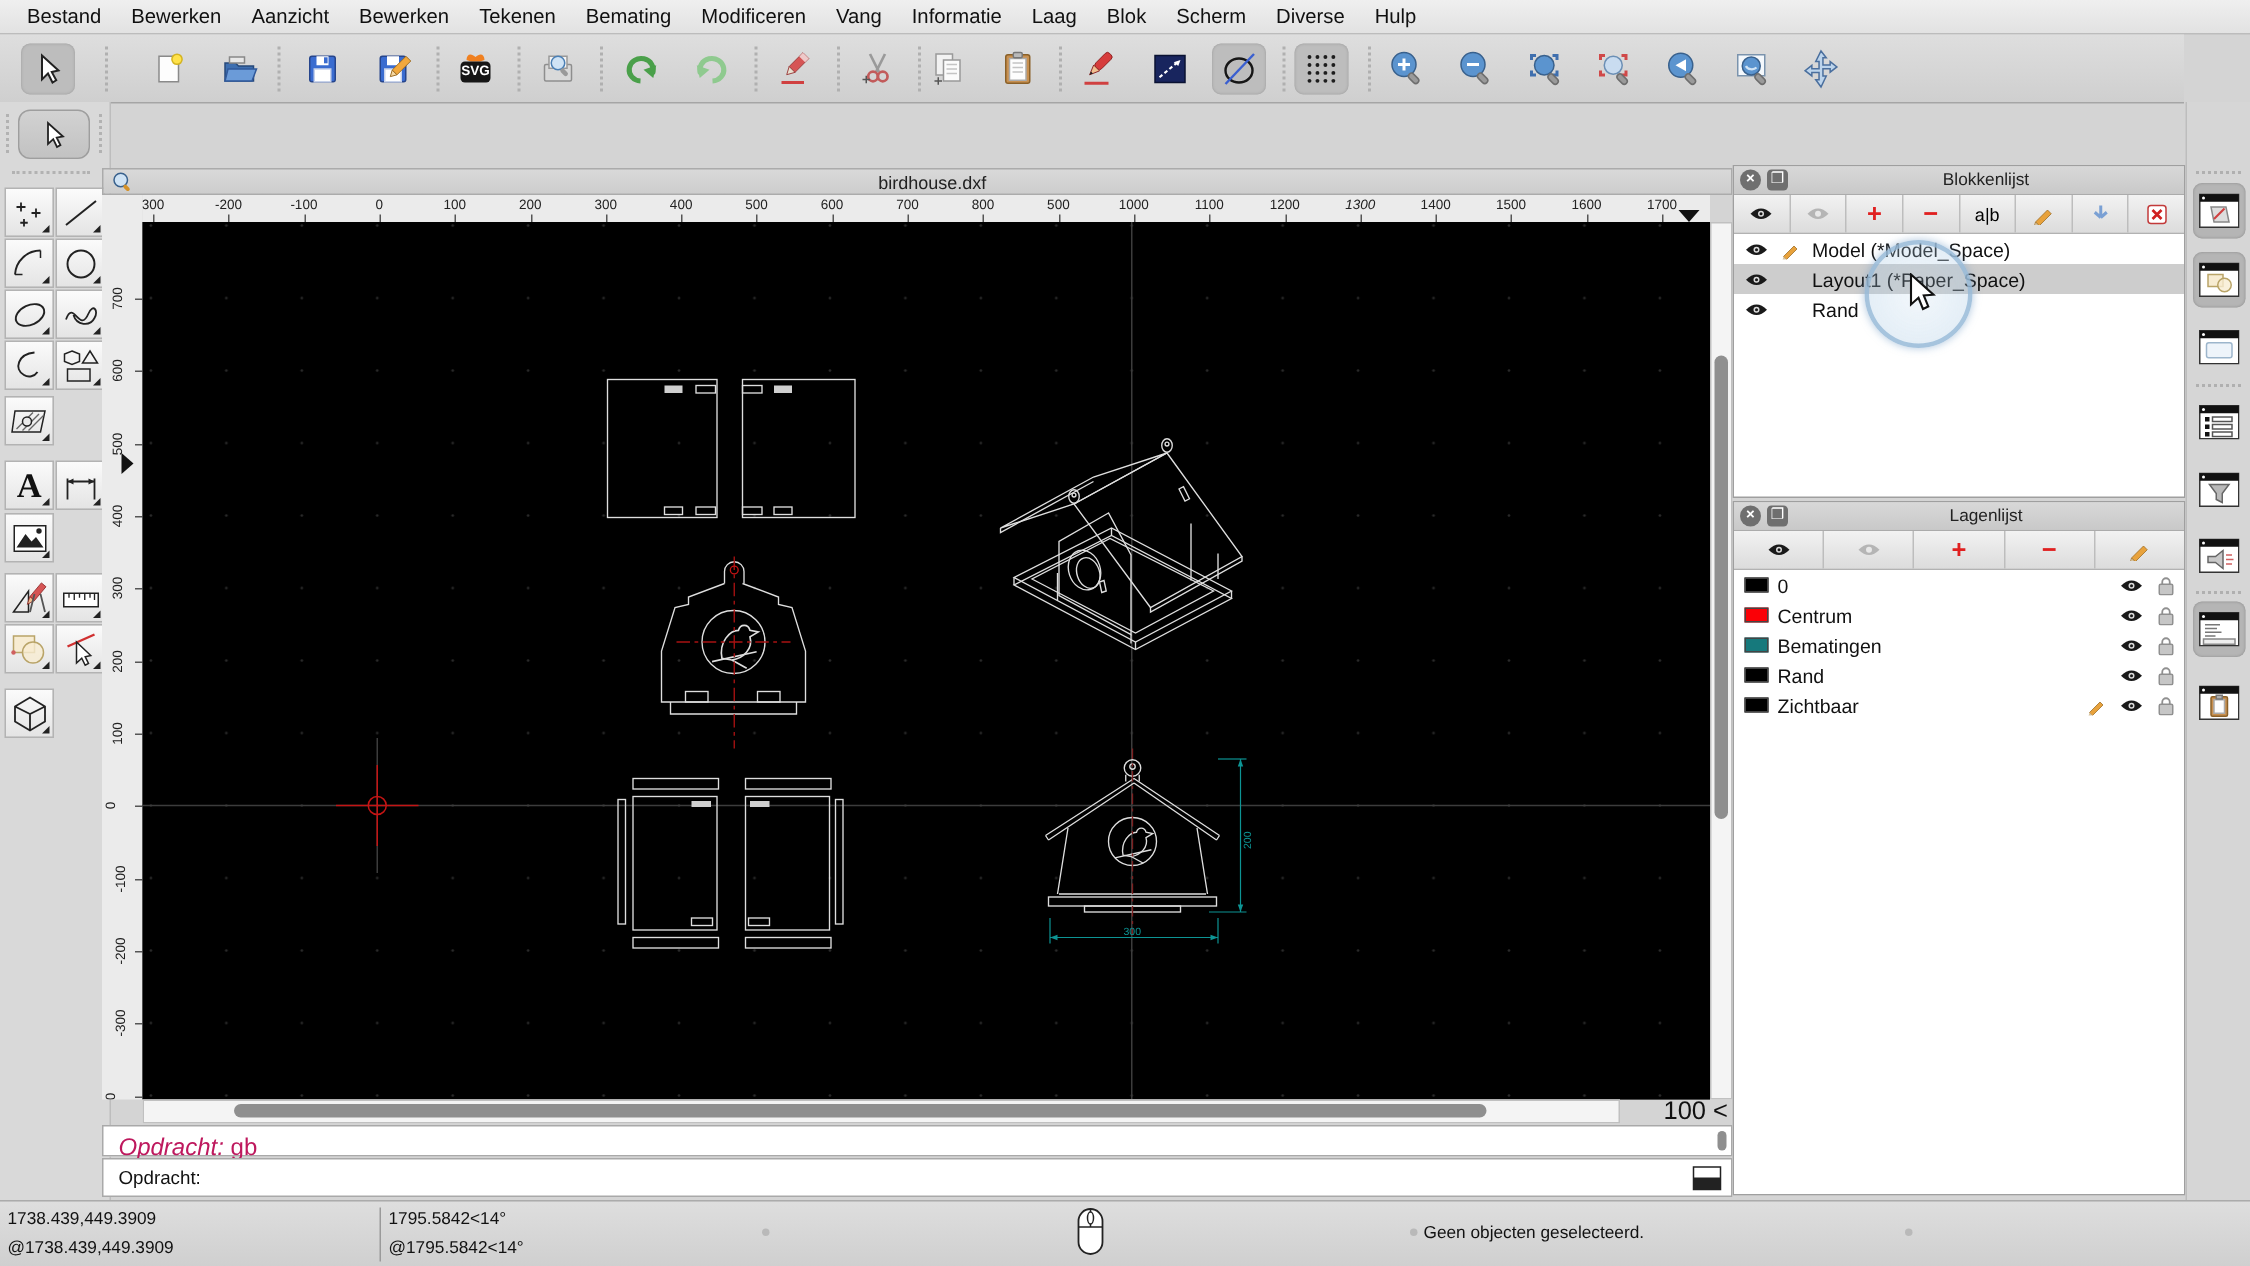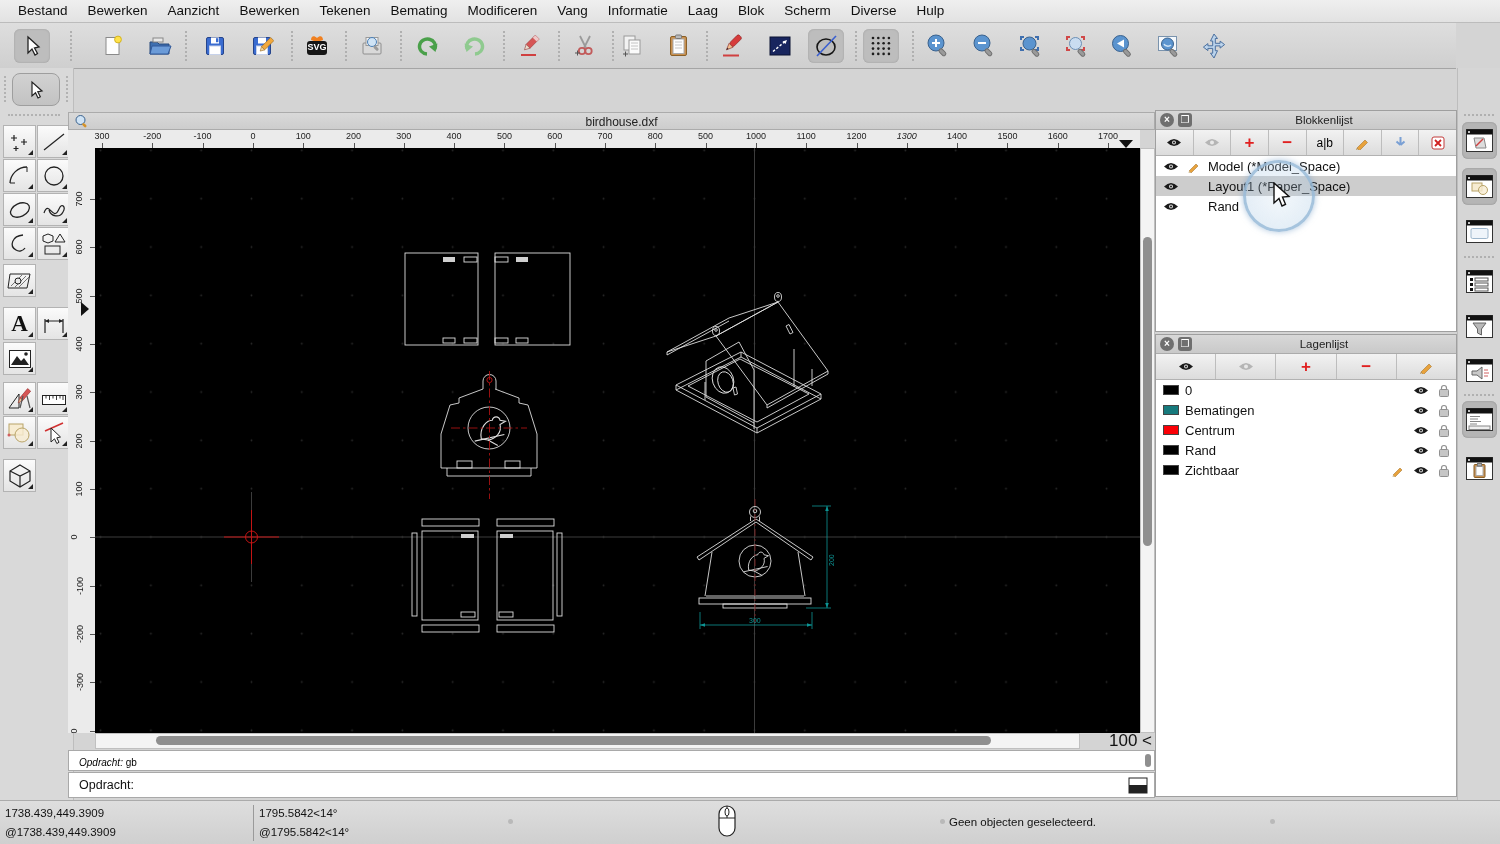--- a/index.html
+++ b/index.html
@@ -50,21 +50,21 @@
 
   
   #v-scroll{left:1140px;top:148px;width:15px;height:585px;background:#f4f4f4;border:1px solid #c0c0c0;box-sizing:border-box;}
   #v-thumb{position:absolute;left:2px;top:88px;width:9px;height:309px;background:#8f8f8f;border-radius:5px;}
   #h-scroll{left:95px;top:733px;width:985px;height:16px;background:#f4f4f4;border:1px solid #c0c0c0;box-sizing:border-box;}
   #h-thumb{position:absolute;left:60px;top:2px;width:835px;height:9px;background:#8f8f8f;border-radius:5px;}
   #grid-status{left:1080px;top:733px;width:72px;height:16px;font-size:17px;color:#111;text-align:right;line-height:16px;}
 
   
   #cmd-history{left:68px;top:750px;width:1087px;height:21px;background:#fff;border:1px solid #a9a9a9;box-sizing:border-box;}
-  #cmd-history .line{margin:6px 0 0 10px;font-size:10px;color:#000000;}
+  #cmd-history .line{margin:6px 0 0 10px;font-size:16px;color:#be185d;}
   #cmd-history .line .p{font-style:italic;}
   #cmd-hist-thumb{position:absolute;right:3px;top:3px;width:6px;height:13px;background:#8f8f8f;border-radius:3px;}
   #cmd-input{left:68px;top:772px;width:1087px;height:26px;background:#fff;border:1px solid #a9a9a9;box-sizing:border-box;
              display:flex;align-items:center;}
   #cmd-input .lbl{font-size:12.5px;color:#111;margin-left:10px;}
   #cmd-input input{flex:1;border:none;outline:none;font-size:12.5px;margin-left:4px;font-family:inherit;}
   #cmd-kbd-btn{width:20px;height:17px;margin-right:6px;}
 
   
   #statusbar{left:0;top:800px;width:1500px;height:44px;background:linear-gradient(#dedede,#cfcfcf);border-top:1px solid #ababab;}
@@ -818,37 +818,37 @@
             <circle cx="8" cy="5.5" r="2" fill="#fff" fill-opacity=".85"></circle>
             <circle cx="8" cy="5.5" r="1" fill="#1a1a1a"></circle>
           </svg>
         <svg width="12" height="13">
             <rect x="1.5" y="5.5" width="9" height="7" rx="1" fill="#c6c6c6" stroke="#909090"></rect>
             <path d="M3.5,5.5 V4 a2.5,2.5 0 0 1 5,0 V5.5" fill="none" stroke="#909090" stroke-width="1.2"></path>
           </svg>
       </span>
     </div>
     <div class="list-row">
-      <i class="swatch" style="background-color: rgb(22, 121, 124);"></i>
-      <span>Bematingen</span>
+      <i class="swatch" style="background-color: rgb(251, 0, 6);"></i>
+      <span>Centrum</span>
       <span class="row-icons">
         <svg width="16" height="11">
             <path d="M1,5.5 Q8,-1.5 15,5.5 Q8,12.5 1,5.5 Z" fill="#1a1a1a"></path>
             <circle cx="8" cy="5.5" r="2" fill="#fff" fill-opacity=".85"></circle>
             <circle cx="8" cy="5.5" r="1" fill="#1a1a1a"></circle>
           </svg>
         <svg width="12" height="13">
             <rect x="1.5" y="5.5" width="9" height="7" rx="1" fill="#c6c6c6" stroke="#909090"></rect>
             <path d="M3.5,5.5 V4 a2.5,2.5 0 0 1 5,0 V5.5" fill="none" stroke="#909090" stroke-width="1.2"></path>
           </svg>
       </span>
     </div>
     <div class="list-row">
-      <i class="swatch" style="background-color: rgb(251, 0, 6);"></i>
-      <span>Centrum</span>
+      <i class="swatch" style="background-color: rgb(22, 121, 124);"></i>
+      <span>Bematingen</span>
       <span class="row-icons">
         <svg width="16" height="11">
             <path d="M1,5.5 Q8,-1.5 15,5.5 Q8,12.5 1,5.5 Z" fill="#1a1a1a"></path>
             <circle cx="8" cy="5.5" r="2" fill="#fff" fill-opacity=".85"></circle>
             <circle cx="8" cy="5.5" r="1" fill="#1a1a1a"></circle>
           </svg>
         <svg width="12" height="13">
             <rect x="1.5" y="5.5" width="9" height="7" rx="1" fill="#c6c6c6" stroke="#909090"></rect>
             <path d="M3.5,5.5 V4 a2.5,2.5 0 0 1 5,0 V5.5" fill="none" stroke="#909090" stroke-width="1.2"></path>
           </svg>

